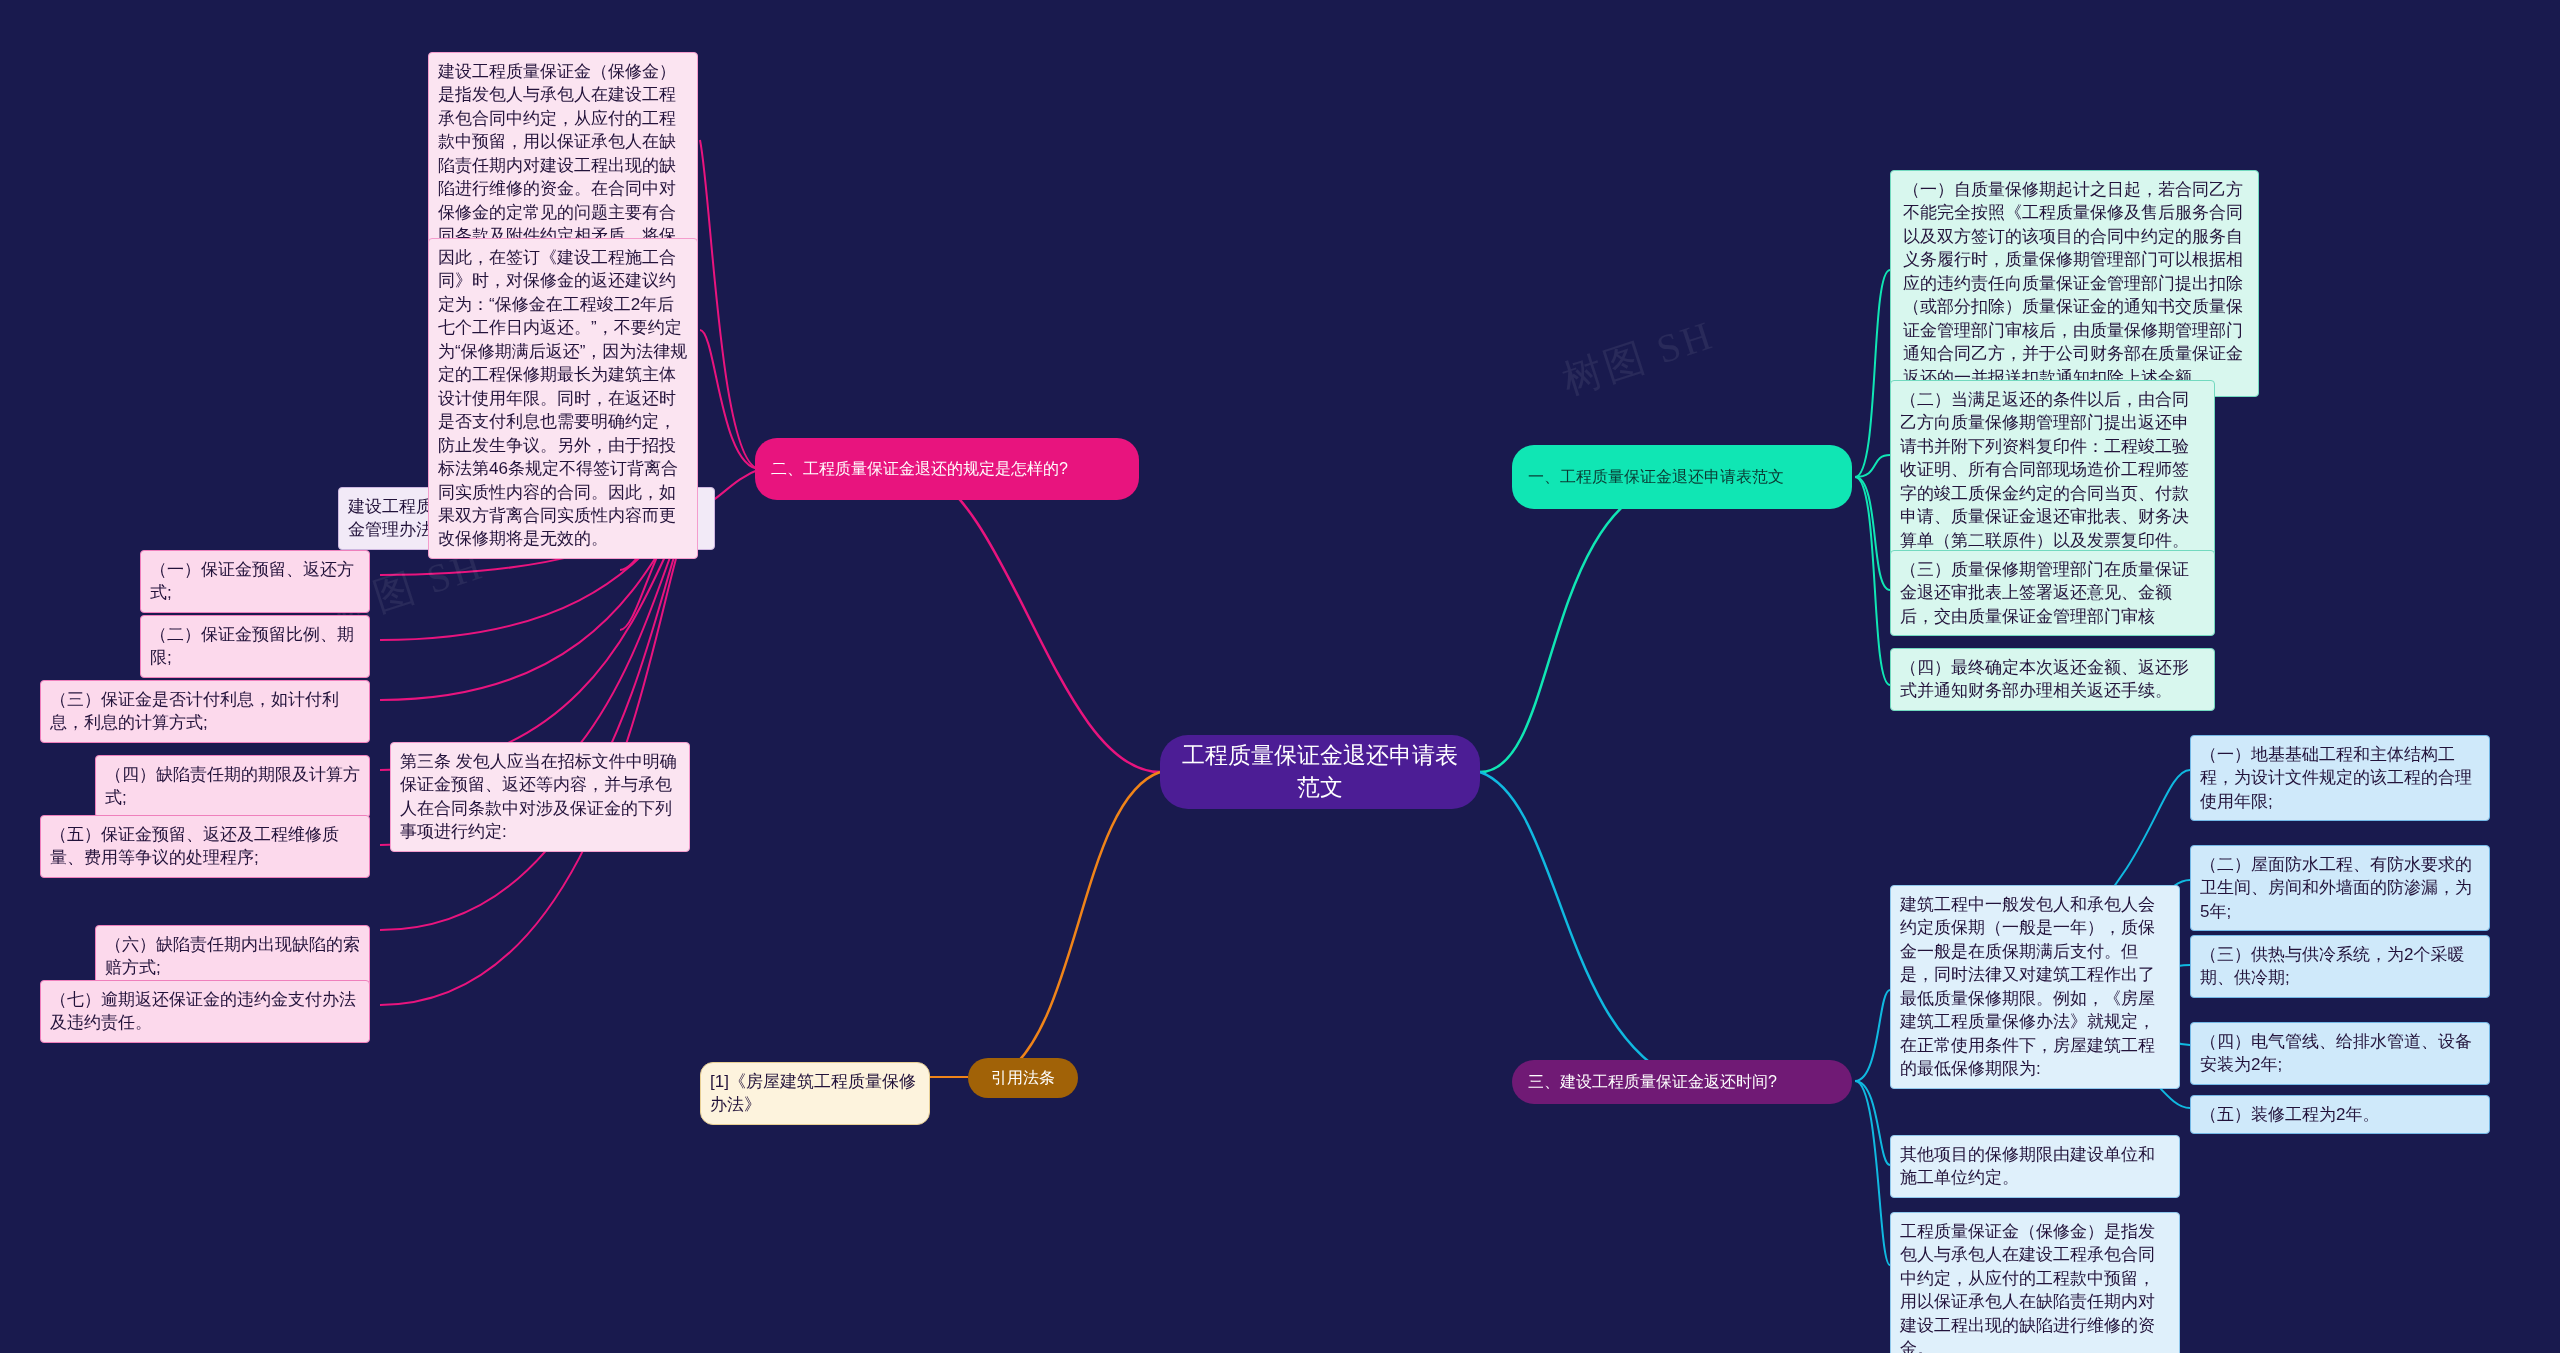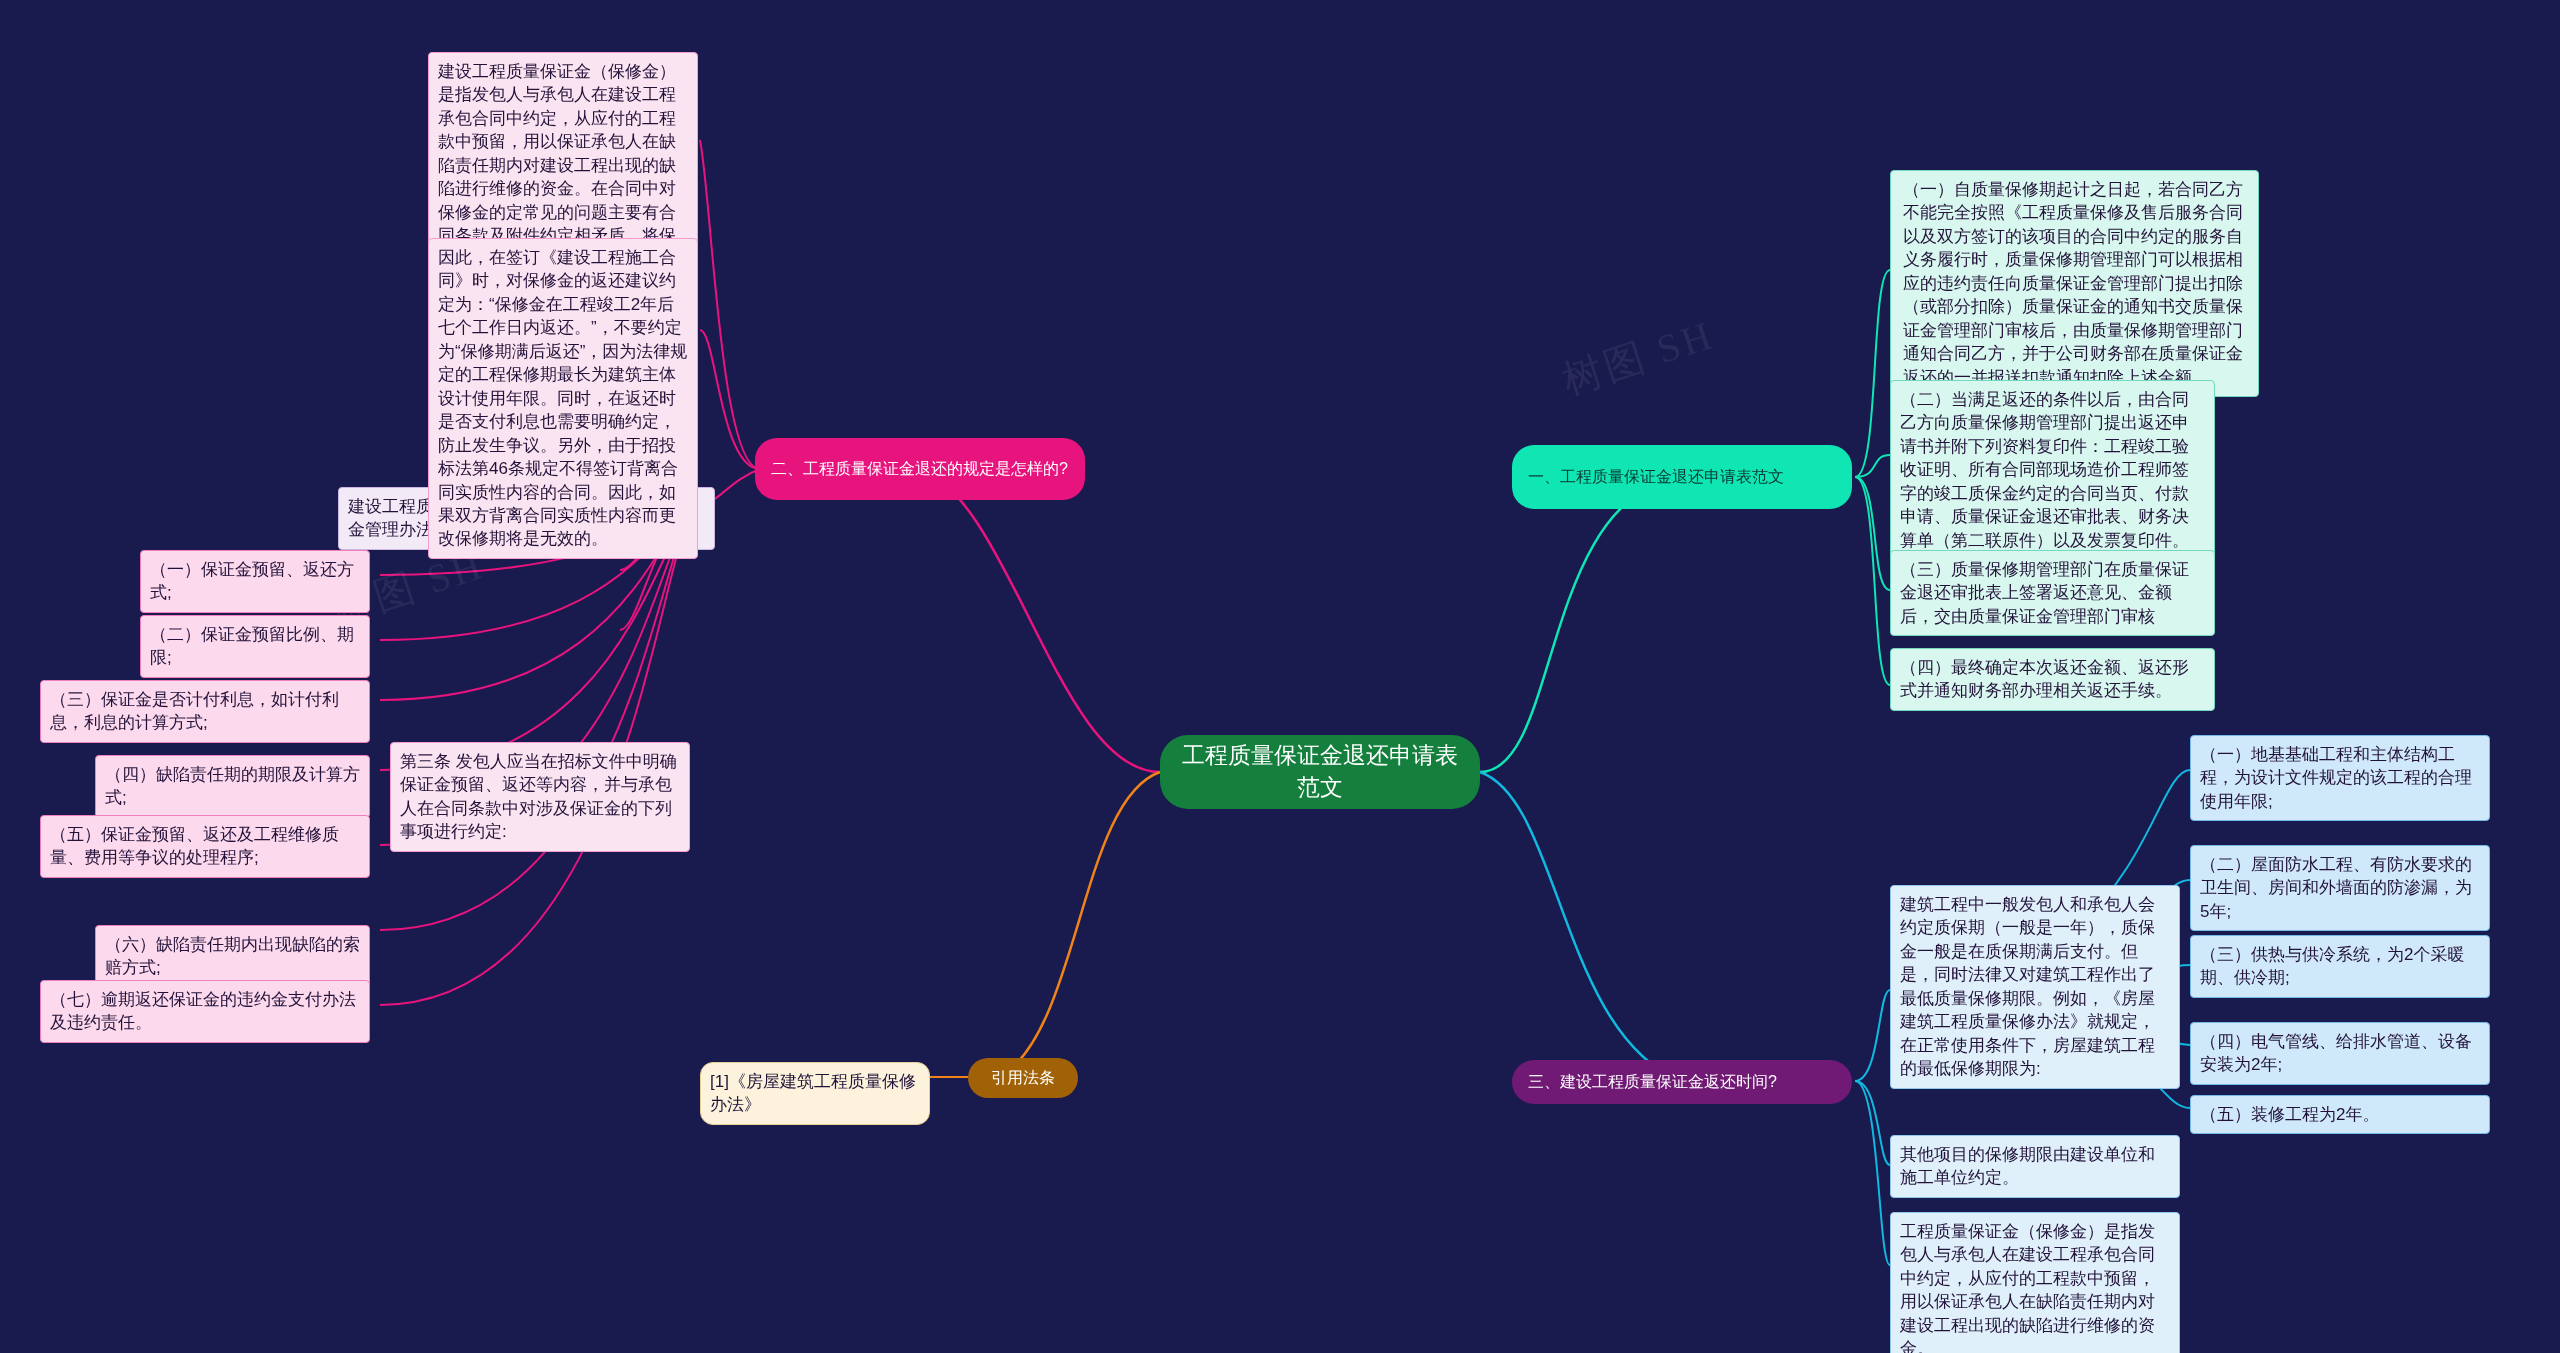--- a/index.html
+++ b/index.html
@@ -11,21 +11,21 @@
   }
   #canvas { position: relative; width: 2560px; height: 1353px; }
   #links { position: absolute; left: 0; top: 0; width: 2560px; height: 1353px; }
   .node {
     position: absolute;
     line-height: 1.38;
     word-break: break-all;
   }
   
   .root {
-    background: #15803d;
+    background: #4c1d95;
     color: #ffffff;
     border-radius: 28px;
     font-size: 23px;
     text-align: center;
     display: flex;
     align-items: center;
     justify-content: center;
     padding: 12px 12px;
   }
   
@@ -111,21 +111,21 @@
 
     <path d="M968 1077 C 950 1077 940 1077 930 1077" stroke="#f08419" stroke-width="2" fill="none"></path>
   </svg>
 
   <div class="watermark" style="left:330px; top:560px; transform:rotate(-18deg);">树图 SH</div>
   <div class="watermark" style="left:470px; top:330px; transform:rotate(-18deg);">树图 .cn</div>
   <div class="watermark" style="left:1560px; top:330px; transform:rotate(-18deg);">树图 SH</div>
 
   <div class="node root" style="left:1160px; top:735px; width:320px; height:74px;">工程质量保证金退还申请表范文</div>
 
-  <div class="node topic magenta" style="left:755px; top:438px; width:330px; height:62px;">二、工程质量保证金退还的规定是怎样的?</div>
+  <div class="node topic magenta" style="left:755px; top:438px; width:384px; height:62px;">二、工程质量保证金退还的规定是怎样的?</div>
 
   <div class="node card plain" style="left:338px; top:487px; width:164px;">建设工程质量保证金管理办法</div>
   <div class="node card plain" style="left:565px; top:487px; width:150px;">具体条文的规定：</div>
   <div class="node card pink" style="left:390px; top:742px; width:300px;">第三条 发包人应当在招标文件中明确保证金预留、返还等内容，并与承包人在合同条款中对涉及保证金的下列事项进行约定:</div>
   <div class="node card pink2" style="left:140px; top:550px; width:230px;">（一）保证金预留、返还方式;</div>
   <div class="node card pink2" style="left:140px; top:615px; width:230px;">（二）保证金预留比例、期限;</div>
   <div class="node card pink2" style="left:40px; top:680px; width:330px;">（三）保证金是否计付利息，如计付利息，利息的计算方式;</div>
   <div class="node card pink2" style="left:95px; top:755px; width:275px;">（四）缺陷责任期的期限及计算方式;</div>
   <div class="node card pink2" style="left:40px; top:815px; width:330px;">（五）保证金预留、返还及工程维修质量、费用等争议的处理程序;</div>
   <div class="node card pink2" style="left:95px; top:925px; width:275px;">（六）缺陷责任期内出现缺陷的索赔方式;</div>

